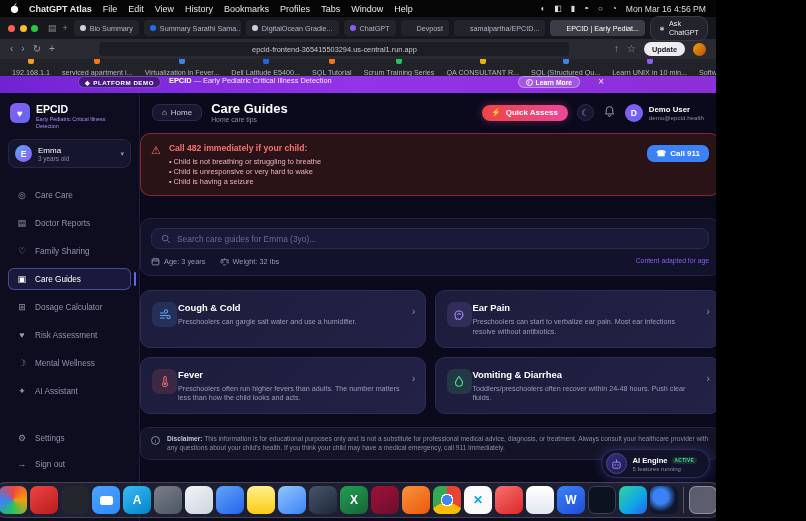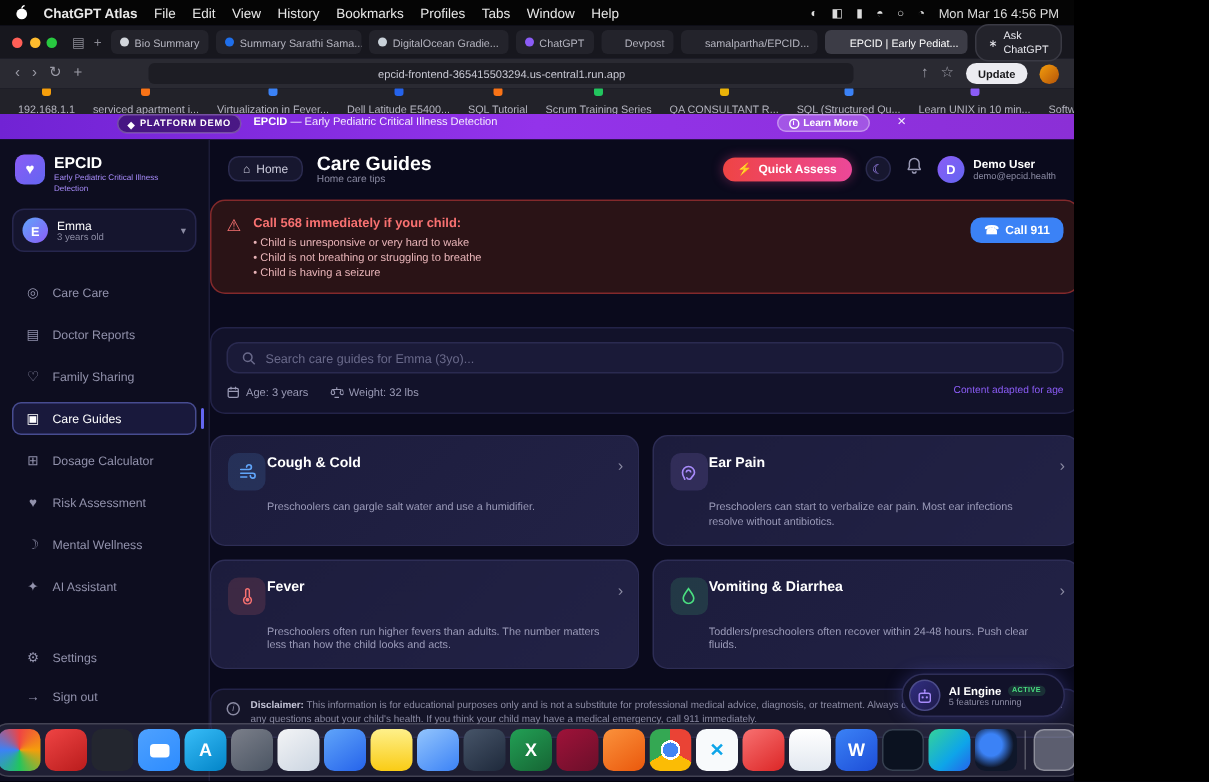--- a/index.html
+++ b/index.html
@@ -145,21 +145,21 @@
   .meta-note { margin-left:auto; color:#8b5cf6; font-size:6.8px; }
 
   .cards { margin-top:14px; display:grid; grid-template-columns:1fr 1fr; gap:9px; }
   .card { position:relative; display:flex; gap:1px; background:linear-gradient(135deg,#1c1c3c,#222246);
           border:1px solid #2d2d55; border-radius:10px; padding:11px 20px 11px 11px; min-height:52px; }
   .card-icon { width:25px; height:25px; border-radius:7px; display:flex; align-items:center;
                justify-content:center; flex:none; }
   .ci-blue{background:rgba(96,165,250,.15)} .ci-purple{background:rgba(167,139,250,.15)}
   .ci-red{background:rgba(248,113,113,.15)} .ci-green{background:rgba(74,222,128,.15)}
   .card-title { font-size:9.4px; font-weight:bold; color:#fff; }
-  .card-desc { font-size:7.2px; color:#9a9ab8; line-height:9.2px; margin-top:20px; }
+  .card-desc { font-size:7.2px; color:#9a9ab8; line-height:9.2px; margin-top:4px; }
   .card-chevron { position:absolute; right:9px; top:14px; color:#8b8ba3; font-size:11px; }
 
   .disclaimer-box { margin-top:13px; display:flex; gap:7px; background:rgba(22,22,44,.8);
                     border:1px solid #232348; border-radius:9px; padding:7px 10px; align-items:flex-start; }
   .info-icon { width:9px; height:9px; border:1px solid #8b8ba3; border-radius:50%; color:#8b8ba3;
                font-size:6px; display:flex; align-items:center; justify-content:center; flex:none;
                margin-top:1px; font-style:italic; }
   .info-icon::before { content:"i"; }
   .disc-text { font-size:6.6px; color:#8b8ba3; line-height:8.6px; }
   .disc-text b { color:#c5c5d8; }
@@ -449,24 +449,24 @@
             <div class="user-email">demo@epcid.health</div>
           </span>
         </span>
       </div>
 
       <div class="content">
 
         <div class="alert">
           <span class="warn-icon">⚠</span>
           <span class="alert-body">
-            <div class="alert-title">Call 568 immediately if your child:</div>
+            <div class="alert-title">Call 482 immediately if your child:</div>
             <ul class="alert-list">
+              <li>Child is not breathing or struggling to breathe</li>
               <li>Child is unresponsive or very hard to wake</li>
-              <li>Child is not breathing or struggling to breathe</li>
               <li>Child is having a seizure</li>
             </ul>
           </span>
           <span class="call911">
             <span>☎</span>
             <span>Call 911</span>
           </span>
         </div>
 
         <div class="search-card">

